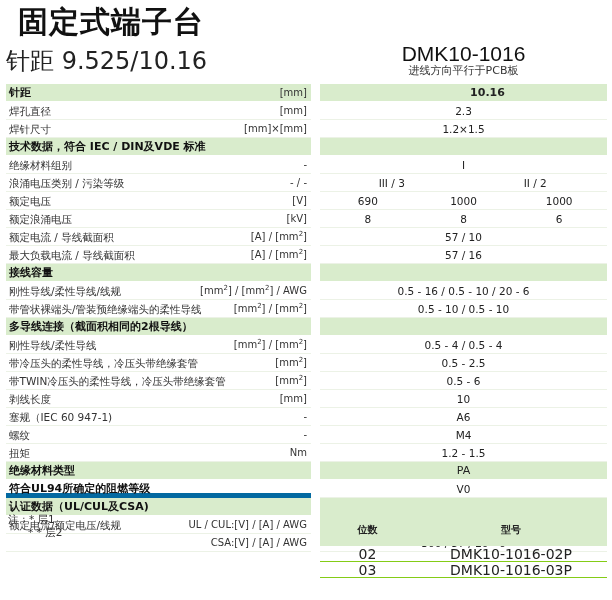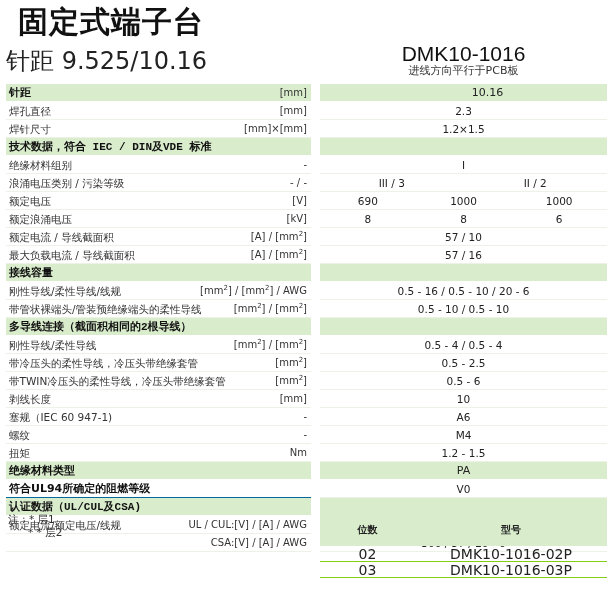--- a/index.html
+++ b/index.html
@@ -9,23 +9,23 @@
   .subtitle { position:absolute; left:6px; top:45px; font-size:24px; color:#222; }
   .model { position:absolute; left:320px; width:287px; top:28px; text-align:center; font-size:21px; color:#111; font-family:"Liberation Sans",sans-serif;margin-top:14px; }
   .model-sub { position:absolute; left:320px; width:287px; top:63px; text-align:center; font-size:11px; color:#333; }
 
   .ltable { position:absolute; left:6px; top:84px; width:305px; }
   .rtable { position:absolute; left:320px; top:84px; width:287px; }
   .row { height:18px; font-size:10.5px; line-height:18px; border-bottom:1px solid #ecf2e6; display:flex; }
   .row.sec { background:#d9eccc; font-weight:bold; font-size:11px; border-bottom:1px solid #fff; }
   .ltable .row { justify-content:space-between; padding:0 4px 0 3px; }
   .ltable .row .lbl { color:#333; white-space:nowrap; }
-  .ltable .row.sec .lbl { color:#111;font-family:Liberation Mono, monospace; }
+  .ltable .row.sec .lbl { color:#111; }
   .ltable .row .unit { color:#333; white-space:nowrap; font-size:10px;padding-left:14px; }
-  .ltable .row.nobg { border-bottom:1px solid #0369a1; }
+  .ltable .row.nobg { border-bottom:5px solid #0369a1; }
   .rtable .row { justify-content:center; color:#222; }
   .rtable .row .c3 { flex:1; text-align:center; }
   sup { font-size:7px; line-height:0; }
 
   .notes { position:absolute; left:8px; top:513px; font-size:10.5px; color:#333; line-height:13px; }
   .notes .n2 { padding-left:20px; }
 
   .ptable { position:absolute; left:320px; top:514px; width:287px; }
   .ptable .head { height:32px; background:#d9eccc; display:flex; align-items:center; font-weight:bold; font-size:10px; }
   .ptable .prow { height:16px; display:flex; align-items:center; font-size:14px; border-bottom:1px solid #84cc16; color:#222; }
@@ -141,21 +141,21 @@
       <span class="lbl">额定电流/额定电压/线规</span>
       <span class="unit">UL / CUL:[V] / [A] / AWG</span>
     </div>
     <div class="row">
       <span class="lbl"></span>
       <span class="unit">CSA:[V] / [A] / AWG</span>
     </div>
   </div>
 <div class="rtable" id="rtable">
     <div class="row sec">
-      <span style="font-weight: normal; margin-left: 48px;">10.16</span>
+      <span style="font-weight: bold; margin-left: 48px;">10.16</span>
     </div>
     <div class="row">
       <span>2.3</span>
     </div>
     <div class="row">
       <span>1.2×1.5</span>
     </div>
     <div class="row sec"></div>
     <div class="row">
       <span>I</span>

